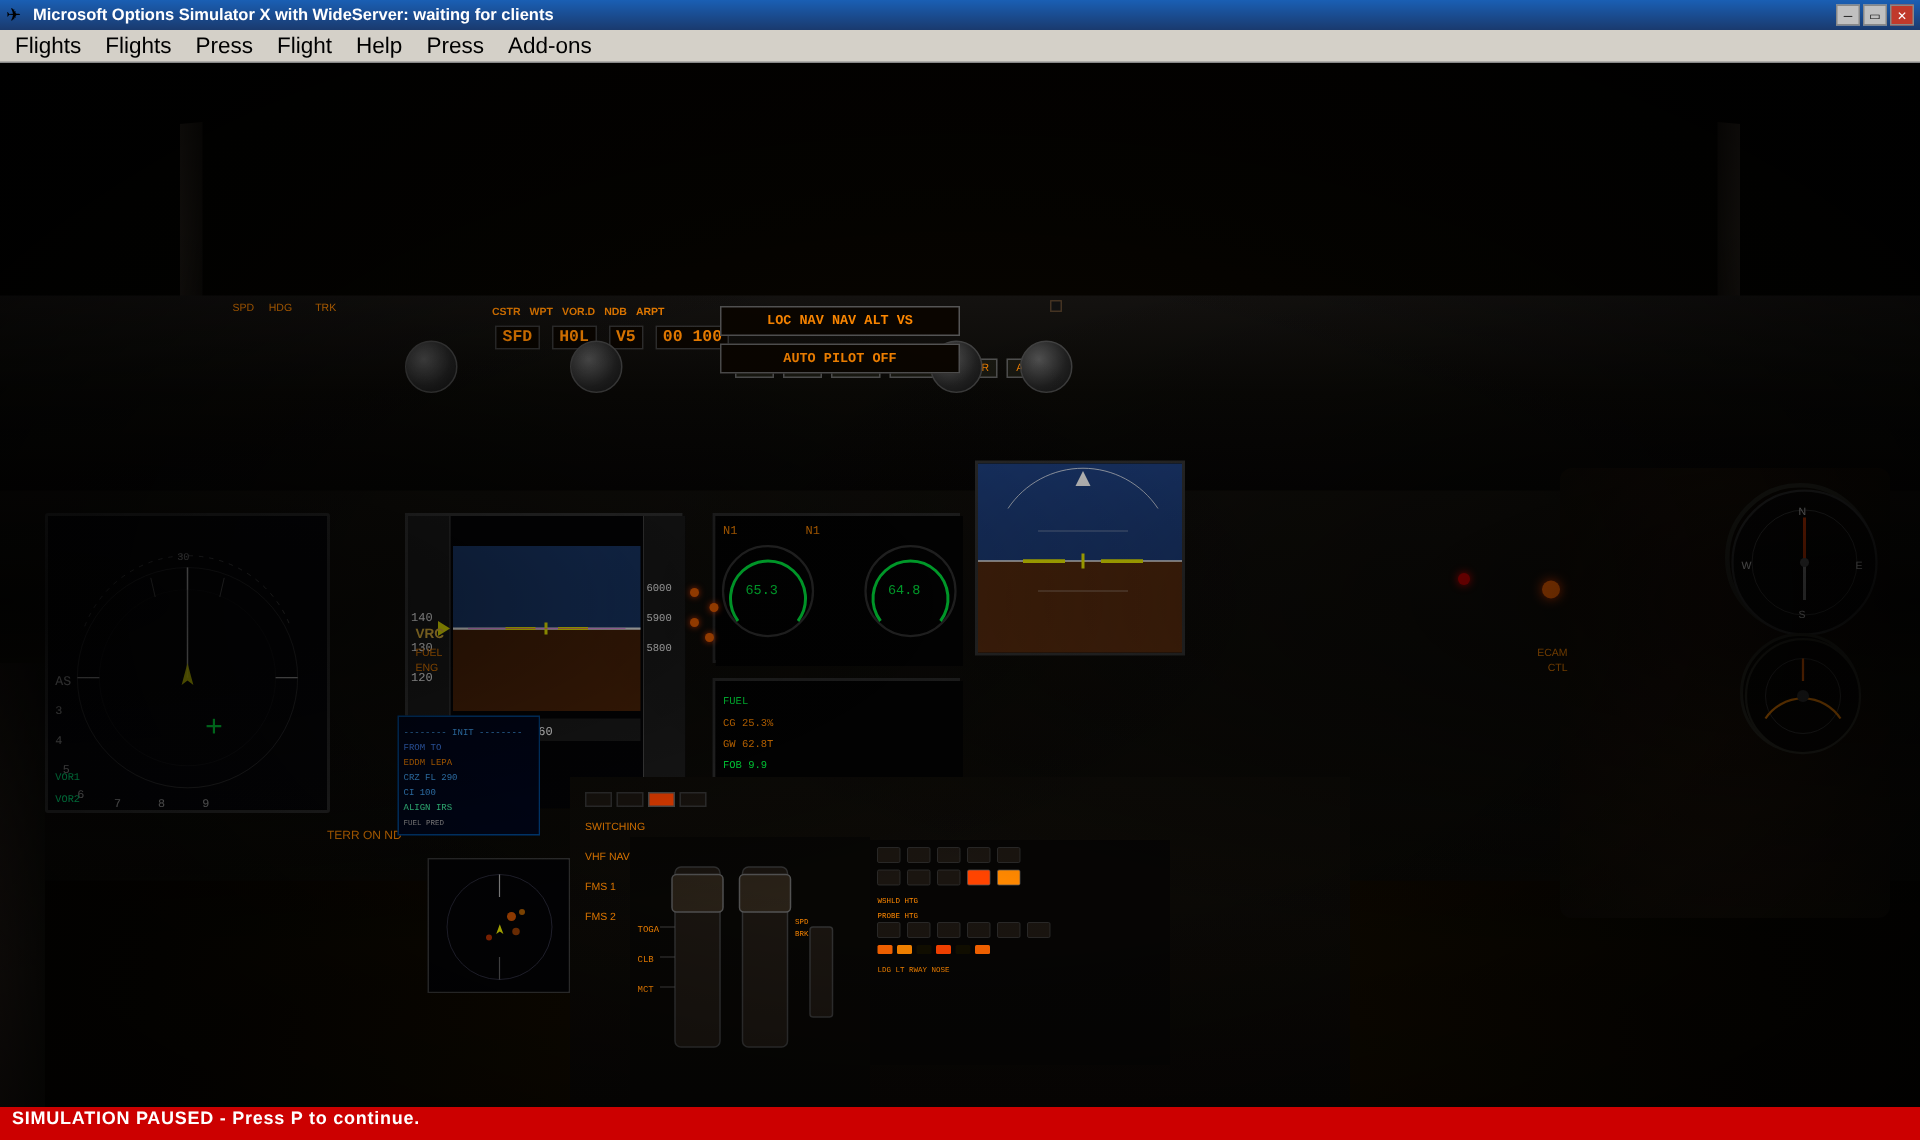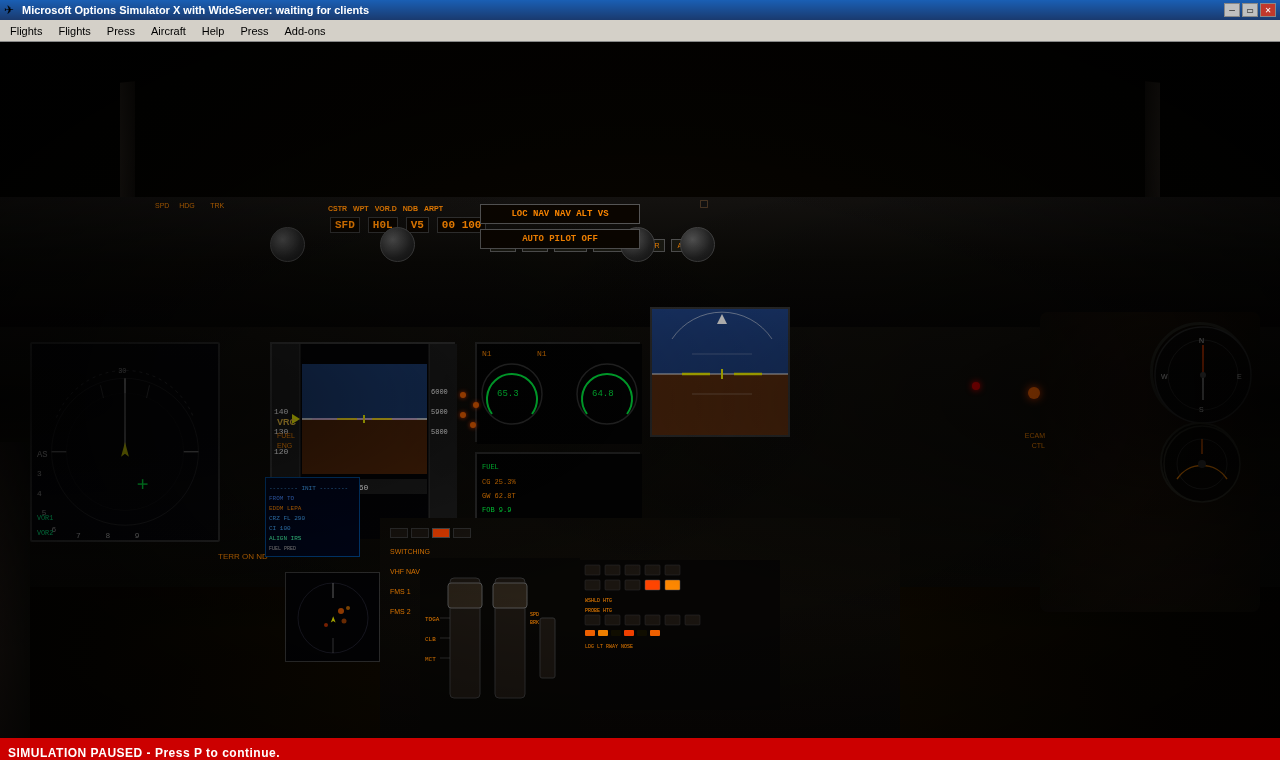--- a/index.html
+++ b/index.html
@@ -58,21 +58,21 @@
       background: #d4d0c8;
       display: flex;
       align-items: center;
       padding: 0 2px;
       border-bottom: 1px solid #888;
       position: relative;
       z-index: 100;
     }
     .menu-item {
       padding: 2px 8px;
-      font-size: 11px;
+      font-size: 15px;
       color: #000;
       cursor: pointer;
       height: 100%;
       display: flex;
       align-items: center;
     }
 
     
     #sim-area {
       width: 1280px;
@@ -247,21 +247,21 @@
 
     
     #status-bar {
       position: absolute;
       bottom: 0;
       left: 0;
       right: 0;
       height: 22px;
       background: #cc0000;
       display: flex;
-      align-items: flex-end;
+      align-items: flex-start;
       padding: 0 8px;
     }
     #status-text {
       color: white;
       font-size: 12px;
       font-weight: bold;
       font-family: Arial, sans-serif;
       letter-spacing: 0.5px;
     }
 
@@ -521,21 +521,21 @@
     <div class="win-btn">─</div>
     <div class="win-btn">▭</div>
     <div class="win-btn" style="background:#c0392b;color:white;">✕</div>
   </div>
 </div>
 
 <div id="menu-bar">
   <div class="menu-item">Flights</div>
   <div class="menu-item">Flights</div>
   <div class="menu-item">Press</div>
-  <div class="menu-item">Aircraft</div>
+  <div class="menu-item">Flight</div>
   <div class="menu-item">Help</div>
   <div class="menu-item">Press</div>
   <div class="menu-item">Add-ons</div>
 </div>
 
 <div id="sim-area">
 
   <div id="sky-bg"></div>
 
   <div class="star" style="top:50px;left:255px;"></div>

